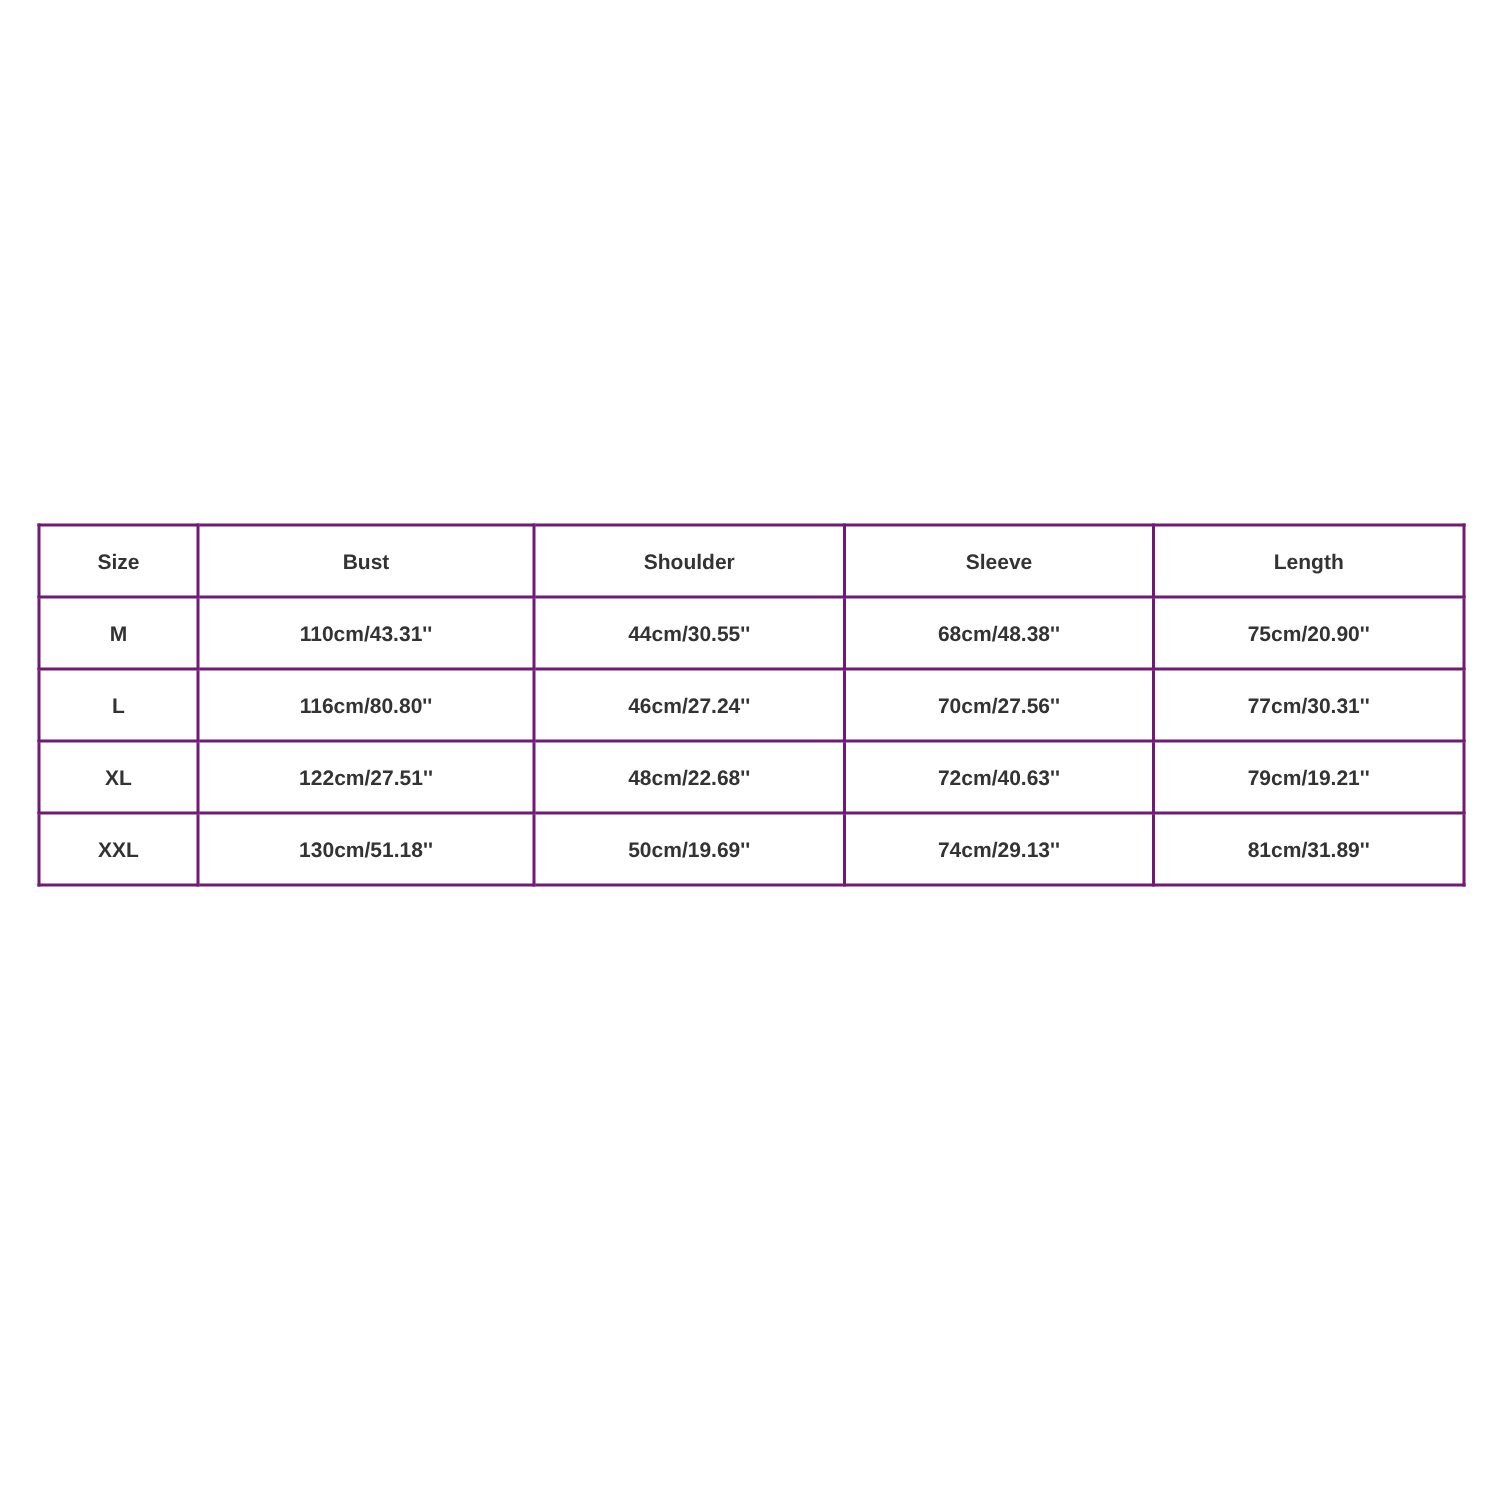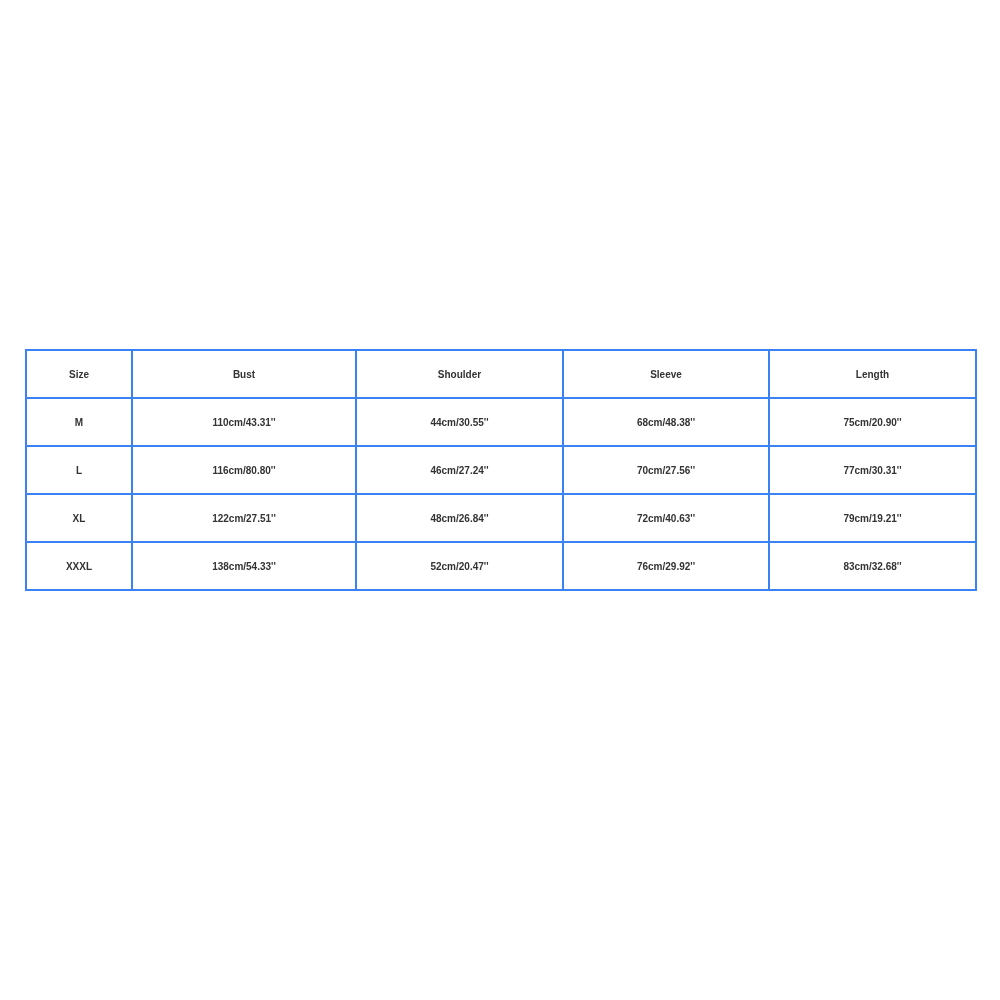--- a/index.html
+++ b/index.html
@@ -17,26 +17,26 @@
     .size-table {
       position: absolute;
       left: 25px;
       top: 349px;
       width: 950px;
       border-collapse: collapse;
       table-layout: fixed;
     }
     .size-table th,
     .size-table td {
-      border: 2px solid #3b82f6;
+      border: 2px solid #701a75;
       height: 46px;
       padding: 0;
       text-align: center;
       vertical-align: middle;
-      font-size: 10px;
+      font-size: 14px;
       font-weight: bold;
       color: #333333;
       background: #ffffff;
     }
     .size-table th {
       font-weight: bold;
     }
     col.c-size { width: 106px; }
     col.c-bust { width: 224px; }
     col.c-shoulder { width: 207px; }
@@ -74,25 +74,25 @@
     <tr>
       <td>L</td>
       <td>116cm/80.80''</td>
       <td>46cm/27.24''</td>
       <td>70cm/27.56''</td>
       <td>77cm/30.31''</td>
     </tr>
     <tr>
       <td>XL</td>
       <td>122cm/27.51''</td>
-      <td>48cm/26.84''</td>
+      <td>48cm/22.68''</td>
       <td>72cm/40.63''</td>
       <td>79cm/19.21''</td>
     </tr>
     <tr>
-      <td>XXXL</td>
-      <td>138cm/54.33''</td>
-      <td>52cm/20.47''</td>
-      <td>76cm/29.92''</td>
-      <td>83cm/32.68''</td>
+      <td>XXL</td>
+      <td>130cm/51.18''</td>
+      <td>50cm/19.69''</td>
+      <td>74cm/29.13''</td>
+      <td>81cm/31.89''</td>
     </tr>
   </tbody>
 </table>
 
 </body></html>

